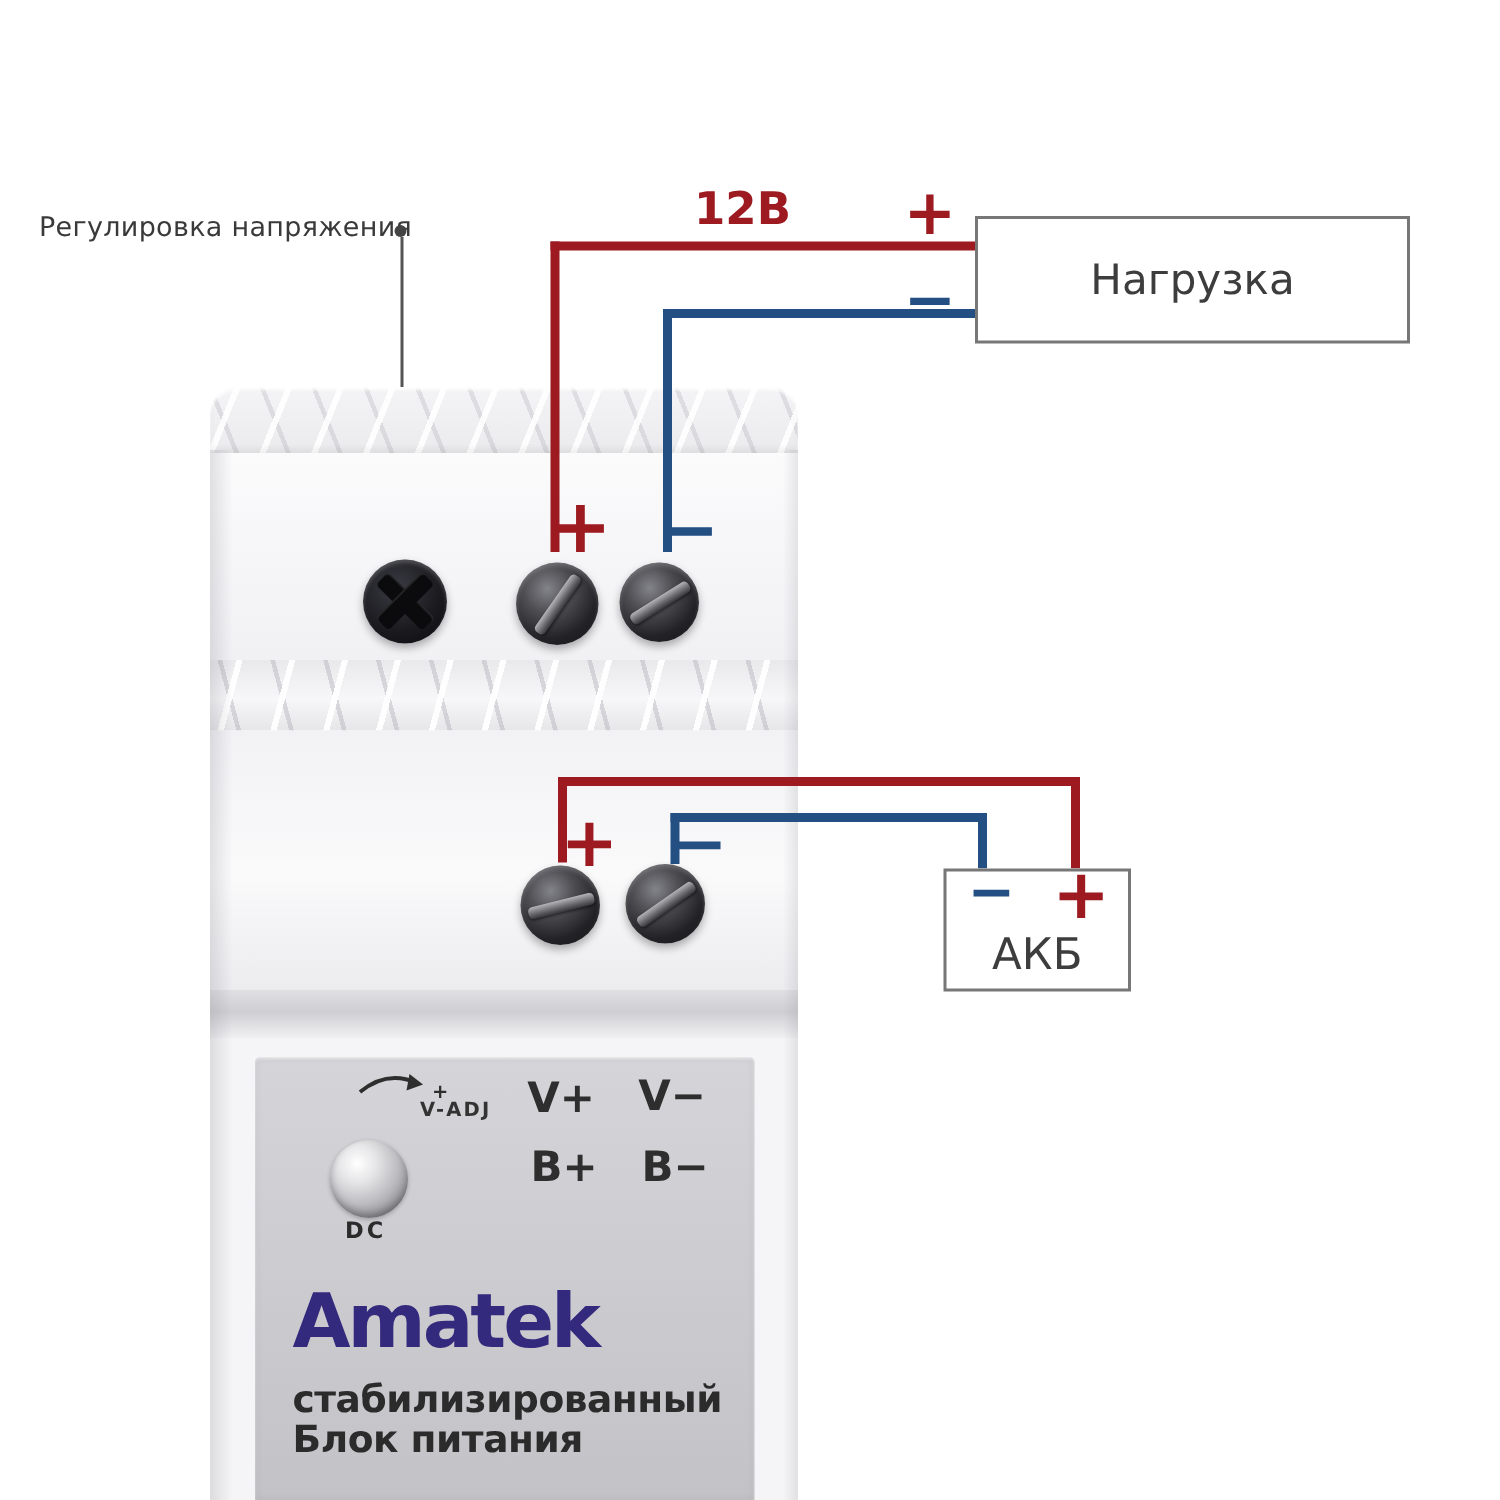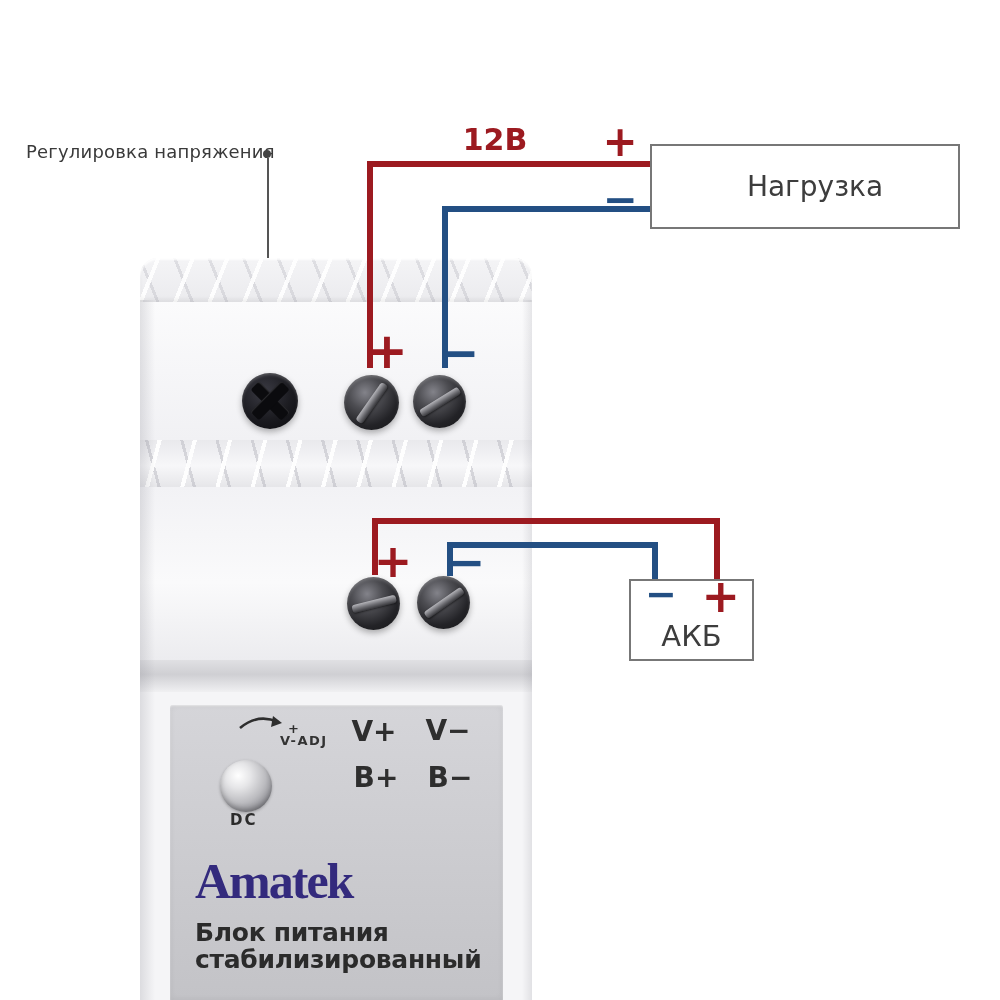--- a/index.html
+++ b/index.html
@@ -56,42 +56,42 @@
   .wpos{background:#9c1a20;}
   .wneg{background:#234f83;}
   
   .sign{position:absolute;z-index:6;font-weight:700;text-align:center;}
   .sign.pos{color:#9c1a20;}
   .sign.neg{color:#234f83;}
   .v12{position:absolute;left:450px;top:122px;width:90px;text-align:center;
        font-size:30px;font-weight:700;color:#9c1a20;z-index:6;}
   .box{position:absolute;background:#ffffff;border:2px solid #777;z-index:6;
        display:flex;align-items:center;justify-content:center;color:#3d3d3d;}
-  .load-box{left:650px;top:144px;width:286px;height:81px;font-size:28px;padding-left:20px;}
+  .load-box{left:650px;top:144px;width:286px;height:81px;font-size:28px;}
   .akb-box{left:629px;top:579px;width:121px;height:78px;}
   .akb-minus{position:absolute;left:14px;top:-6px;font-size:38px;font-weight:700;color:#234f83;line-height:38px;}
   .akb-plus{position:absolute;right:12px;top:-8px;font-size:46px;font-weight:700;color:#9c1a20;line-height:46px;}
   .akb-label{position:absolute;left:0;right:0;bottom:6px;text-align:center;font-size:29px;color:#3d3d3d;}
   
   .label-panel{position:absolute;left:30px;top:13px;width:333px;height:295px;border-radius:3px 3px 0 0;
     background:linear-gradient(180deg,#d5d5d9,#c3c3c7);
     box-shadow:inset 0 1px 2px rgba(255,255,255,.5), inset 0 0 6px rgba(0,0,0,.08);}
   .vadj-arrow{position:absolute;left:66px;top:6px;}
   .vadj-plus{position:absolute;left:118px;top:16px;font-size:13px;font-weight:700;color:#2e2e2e;}
   .vadj-text{position:absolute;left:70px;top:28px;font-size:13px;font-weight:600;letter-spacing:1.5px;color:#333;margin-left:40px;}
   .dome{position:absolute;left:50px;top:55px;width:52px;height:52px;border-radius:50%;
     background:radial-gradient(circle at 35% 30%, #ffffff 0%, #e6e6e8 25%, #bcbcc0 55%, #8f8f95 78%, #b4b4b8 100%);
     box-shadow:inset 0 -3px 5px rgba(0,0,0,.25), 0 1px 3px rgba(0,0,0,.25);}
   .dc-text{position:absolute;left:60px;top:106px;font-size:15px;font-weight:800;letter-spacing:2px;color:#2b2b2b;}
   .tlabel{position:absolute;width:52px;text-align:center;font-size:28px;font-weight:600;color:#2e2e2e;line-height:30px;}
   .t-vp{left:178px;top:12px;}
   .t-vm{left:252px;top:11px;}
   .t-bp{left:180px;top:58px;}
   .t-bm{left:254px;top:58px;}
-  .brand{position:absolute;left:25px;top:148px;font-size:50px;font-weight:800;letter-spacing:-2px;color:#332a7d;line-height:56px;font-family:Liberation Serif, serif;}
+  .brand{position:absolute;left:25px;top:148px;font-size:50px;font-weight:800;letter-spacing:-2px;color:#332a7d;line-height:56px;}
   .product{position:absolute;left:25px;top:214px;font-size:25px;font-weight:800;letter-spacing:-.3px;color:#2b2b2b;line-height:27px;}
 </style>
 </head>
 <body>
 
 <div class="stage">
 
   <div class="callout-label">Регулировка напряжения</div>
   <div class="callout-dot"></div>
   <div class="callout-line"></div>
@@ -111,22 +111,22 @@
         <div class="vadj-plus">+</div>
         <div class="vadj-text">V-ADJ</div>
         <div class="dome"></div>
         <div class="dc-text">DC</div>
         <div class="tlabel t-vp">V+</div>
         <div class="tlabel t-vm">V−</div>
         <div class="tlabel t-bp">B+</div>
         <div class="tlabel t-bm">B−</div>
         <div class="brand">Amatek</div>
         <div class="product">
+          <div>стабилизированный</div>
           <div>Блок питания</div>
-          <div>стабилизированный</div>
         </div>
       </div>
     </div>
     <div class="left-shade"></div>
     <div class="right-shade"></div>
   </div>
 
   <div class="screw screw-adj s1">
     <div class="slot" style="--angle:45deg"></div>
     <div class="slot" style="--angle:-45deg"></div>

